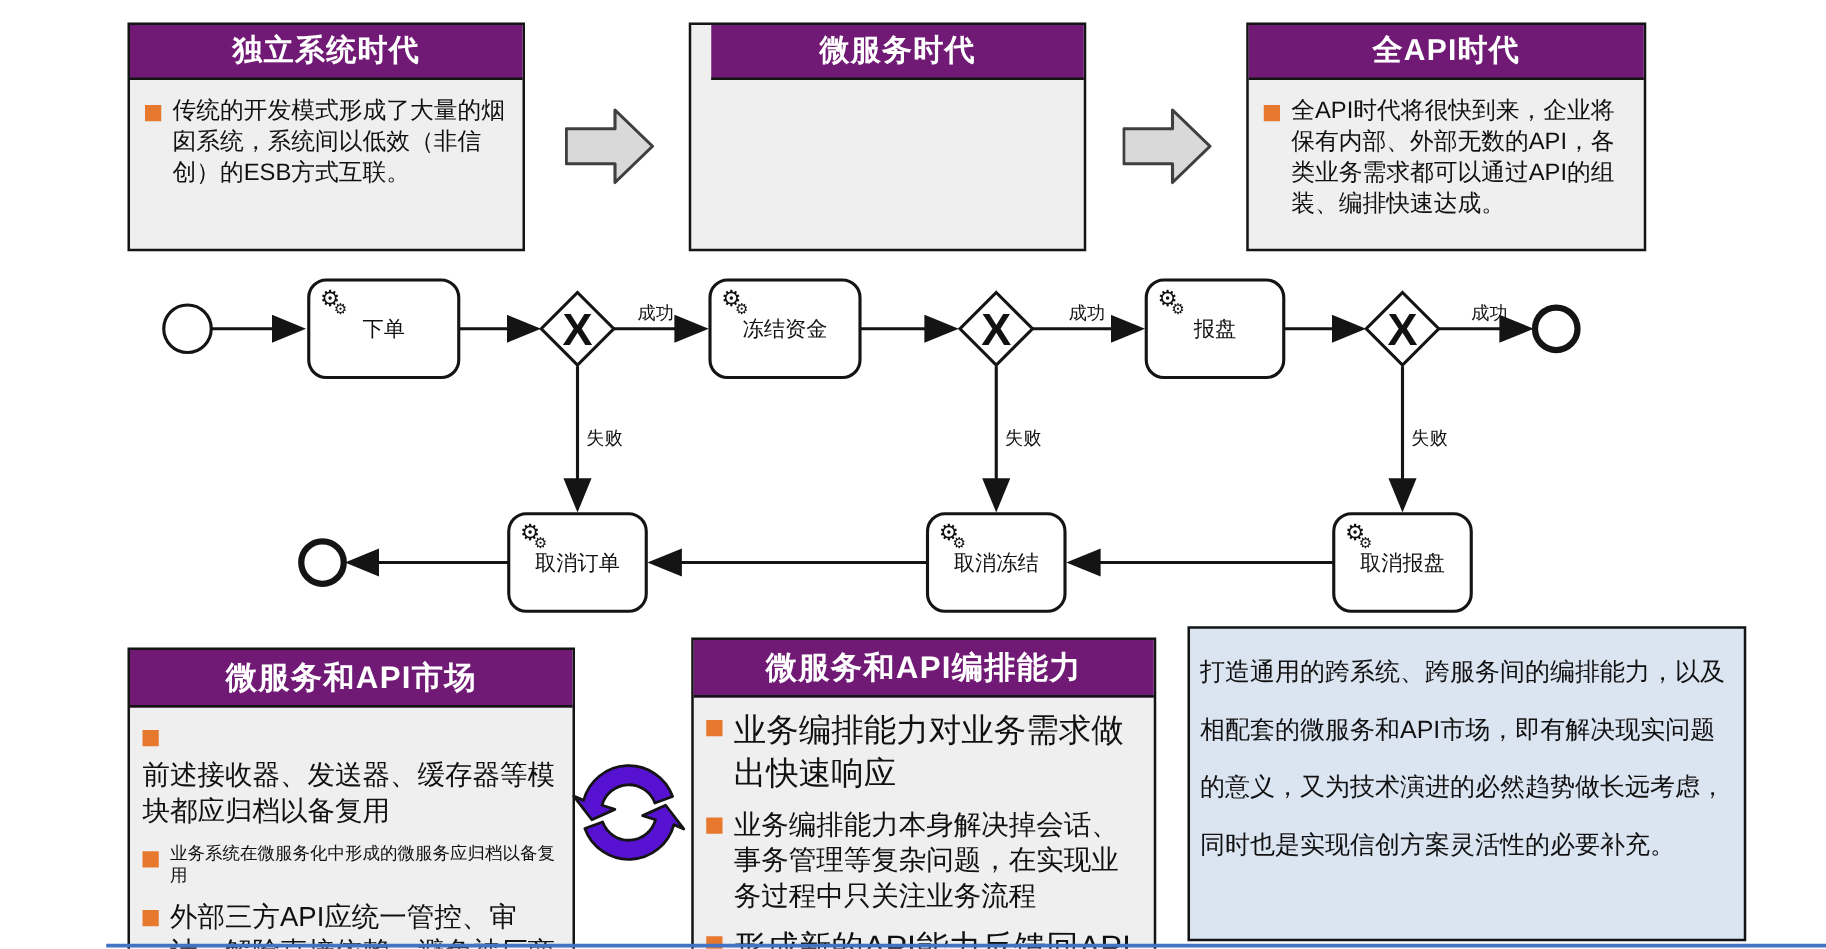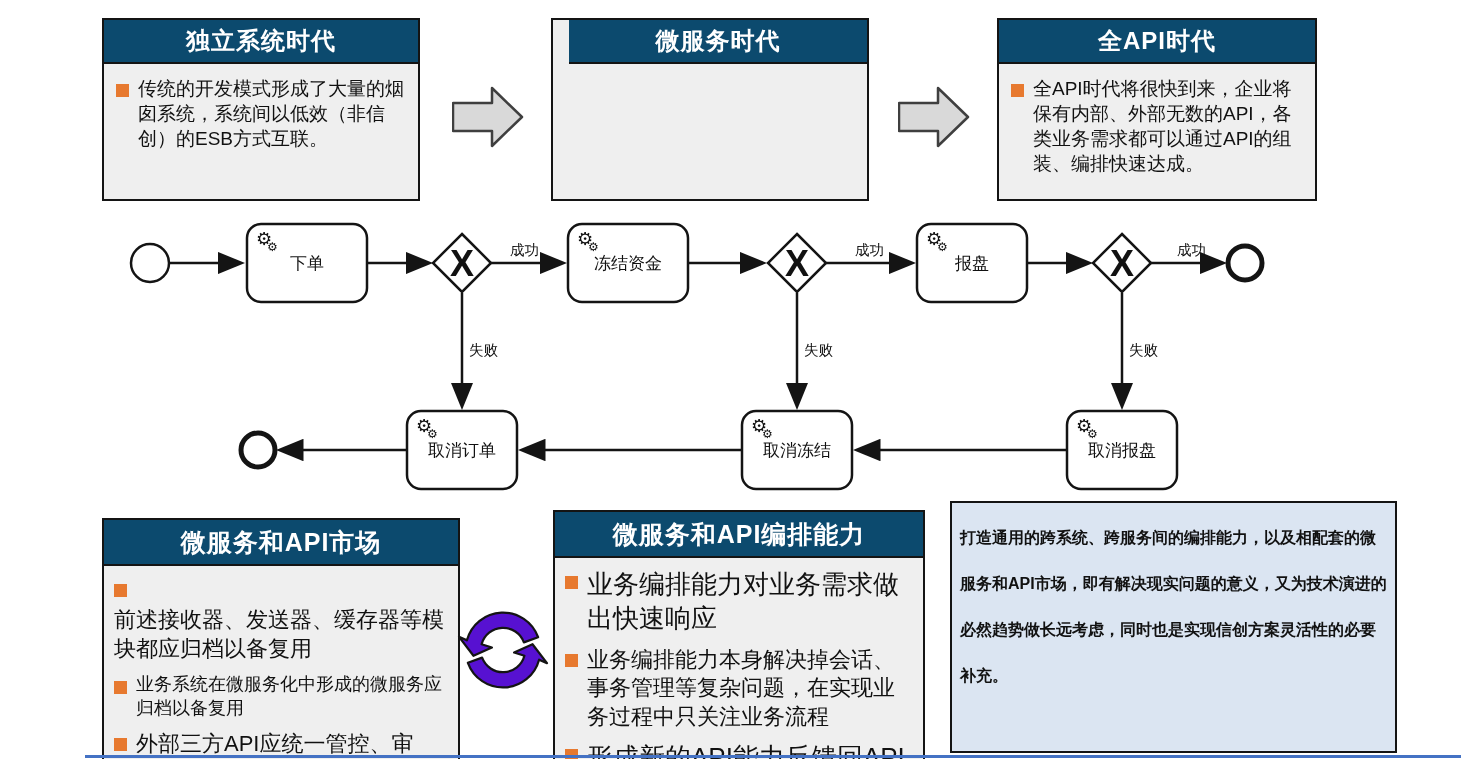--- a/index.html
+++ b/index.html
@@ -4,33 +4,33 @@
 <style>
   html,body{margin:0;padding:0;}
   body{
     width:1461px;height:759px;position:relative;background:#ffffff;
     font-family:"Liberation Sans","DejaVu Sans",sans-serif;color:#111;
     overflow:hidden;
   }
   
   .era-box{position:absolute;border:2px solid #141414;background:#efefef;box-sizing:border-box;}
   .era-header{
-    background:#0c4a6e;color:#fff;font-weight:bold;font-size:24px;
+    background:#701a75;color:#fff;font-weight:bold;font-size:24px;
     height:42px;line-height:42px;text-align:center;border-bottom:2px solid #141414;
     letter-spacing:1px;
   }
   .era-body{padding:12px 10px 0 12px;}
   .bullet{display:flex;gap:9px;margin-bottom:10px;font-size:19px;line-height:1.32;}
   .bullet .sq{flex:none;width:13px;height:13px;background:#e7792f;margin-top:8px;}
   .bullet .txt{flex:1;}
   
   .summary-box{
     position:absolute;left:950px;top:501px;width:447px;height:252px;box-sizing:border-box;
     background:#dbe5f2;border:2.5px solid #141414;
-    font-size:16px;font-weight:bold;line-height:46px;padding:12px 6px 0 8px;
+    font-size:20px;font-weight:normal;line-height:46px;padding:12px 6px 0 8px;
   }
   
   .abs{position:absolute;}
   .footer-line{position:absolute;left:85px;top:755px;width:1376px;height:2.5px;background:#4472c4;}
   
   text{font-family:"Liberation Sans","DejaVu Sans",sans-serif;}
   .task-label{font-size:17px;fill:#111;}
   .edge-label{font-size:14.5px;fill:#111;}
   .gw-x{font-size:36px;font-weight:bold;fill:#111;}
   .gear{fill:#111;}
@@ -156,21 +156,21 @@
   <text class="edge-label" x="1129" y="150">失败</text>
 </svg>
 
 <div class="era-box" style="left:102px;top:518px;width:358px;height:257px;">
   <div class="era-header" style="height:44px;line-height:44px;font-size:25px;">微服务和API市场</div>
   <div class="era-body" style="padding:10px 8px 0 10px;">
     <div class="bullet" style="font-size:22px;line-height:1.3;flex-direction:column;">
       <span class="sq"></span>
       <span class="txt">前述接收器、发送器、缓存器等模块都应归档以备复用</span>
     </div>
-    <div class="bullet" style="font-size:18px;line-height:1.3;">
+    <div class="bullet" style="font-size:14px;line-height:1.3;">
       <span class="sq"></span>
       <span class="txt">业务系统在微服务化中形成的微服务应归档以备复用</span>
     </div>
     <div class="bullet" style="font-size:22px;line-height:1.3;">
       <span class="sq"></span>
       <span class="txt">外部三方API应统一管控、审计，解除直接依赖，避免被厂商锁定</span>
     </div>
   </div>
 </div>
 

